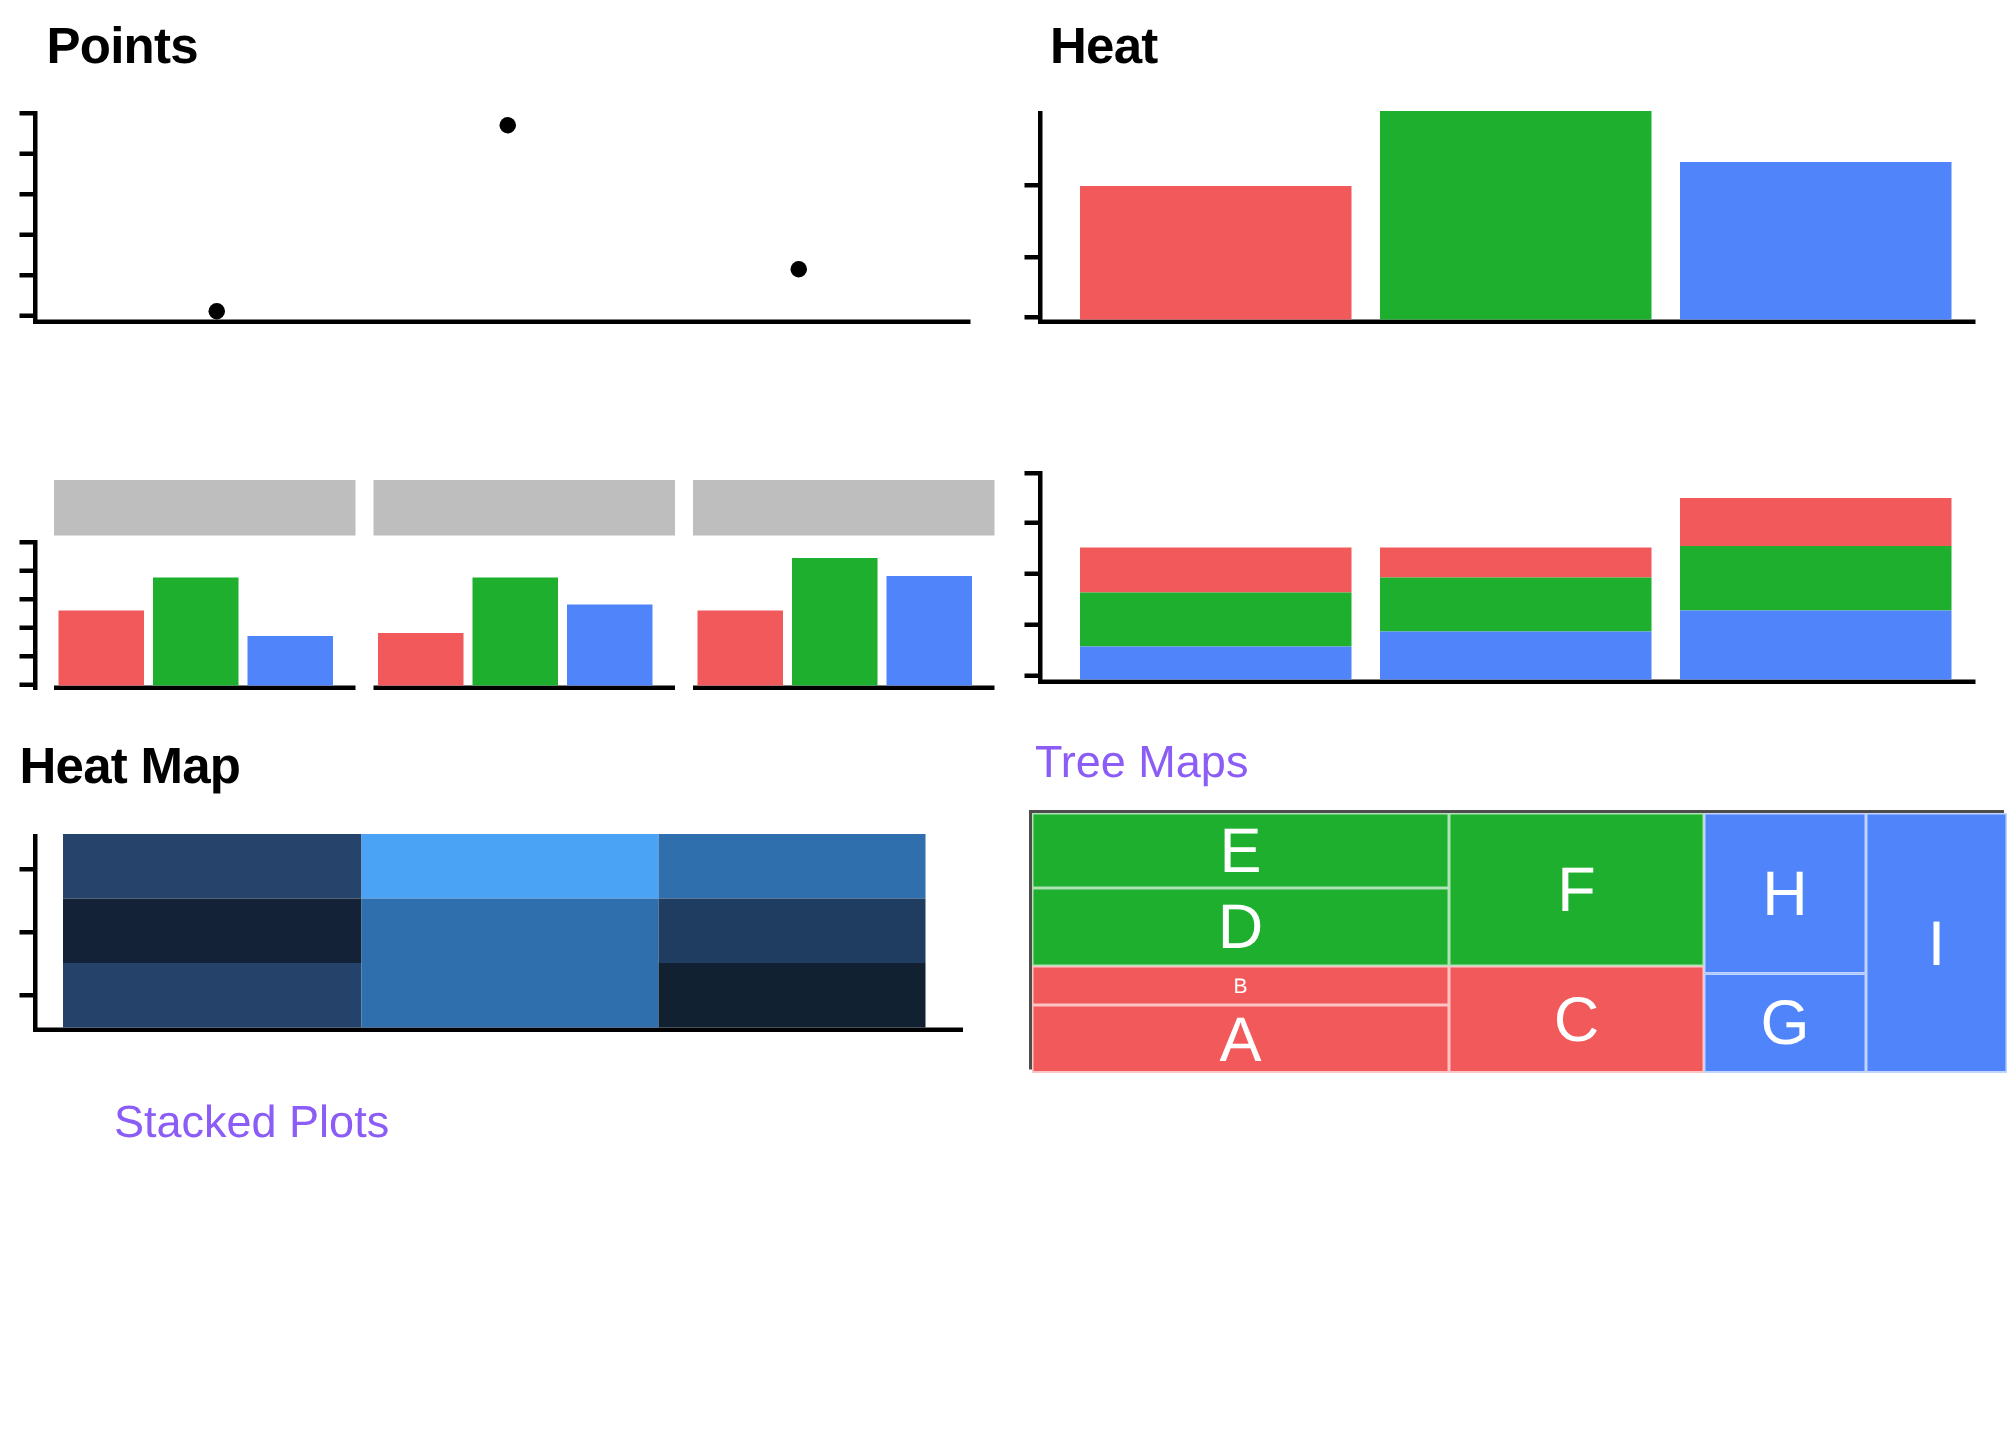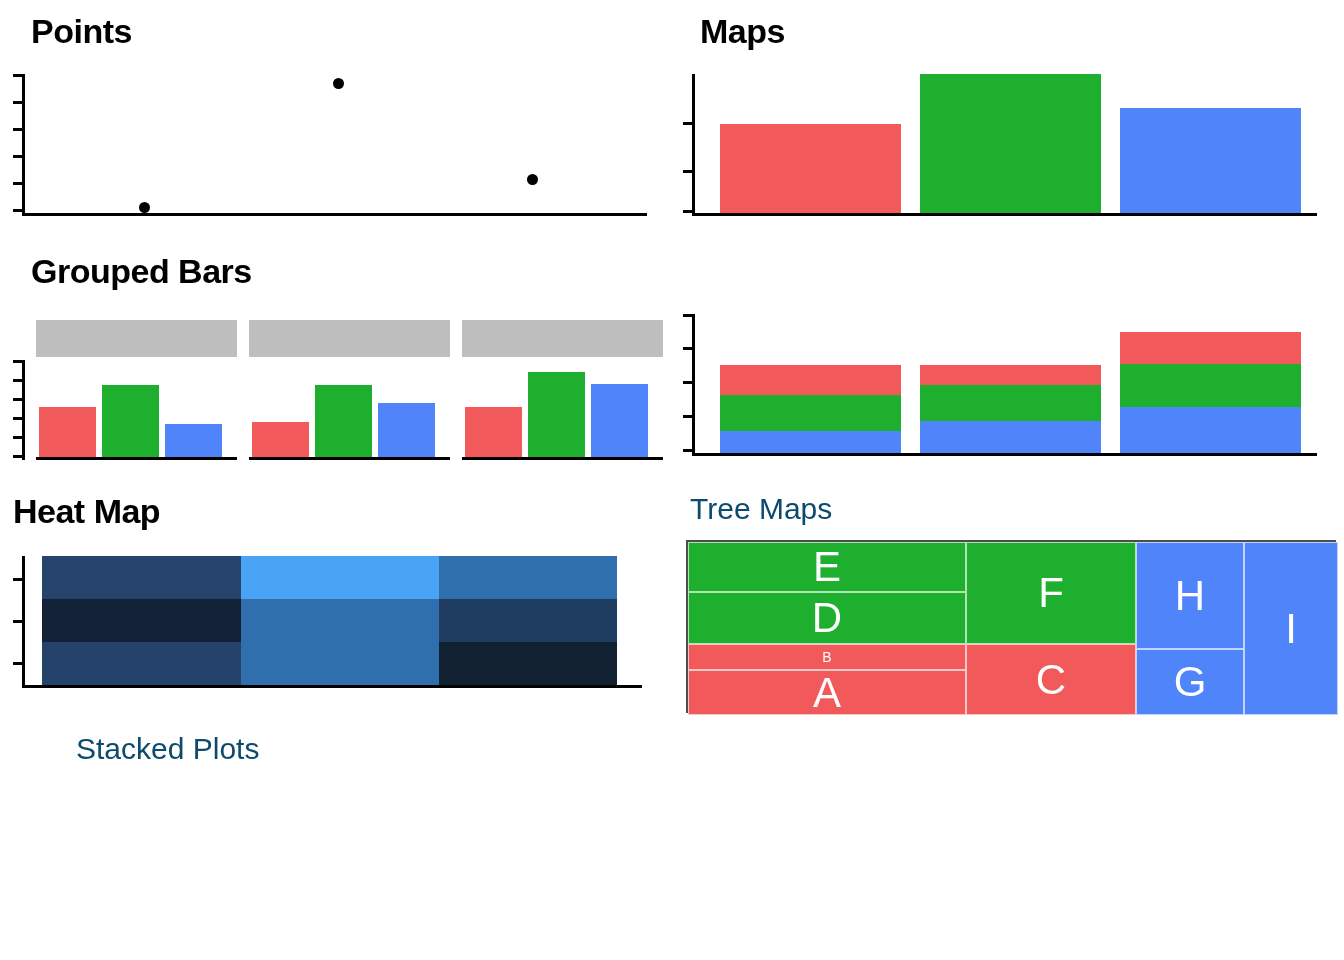--- a/index.html
+++ b/index.html
@@ -1,20 +1,20 @@
 <!DOCTYPE html>
 <html><head>
 <meta charset="utf-8">
 <style>
   html,body{margin:0;padding:0;background:#ffffff;}
   body{width:1344px;height:960px;font-family:"Liberation Sans",sans-serif;color:#000;overflow:hidden;}
   .page{position:relative;width:1344px;height:960px;}
   .panel{position:absolute;}
   .title-bold{font-weight:bold;font-size:34px;line-height:1;letter-spacing:-0.5px;color:#000;}
-  .title-plain{font-weight:normal;font-size:30px;line-height:1;color:#0c4a6e;}
+  .title-plain{font-weight:normal;font-size:30px;line-height:1;color:#8b5cf6;}
 
   
   .axis-line{position:absolute;background:#000;}
   .tick{position:absolute;background:#000;height:3px;width:9px;left:-9px;}
   .bar{position:absolute;}
   .dot{position:absolute;width:11px;height:11px;border-radius:50%;background:#000;}
 
   
   .strip{position:absolute;background:#bebebe;}
 
@@ -44,35 +44,34 @@
       <div class="tick" style="top:81px;"></div>
       <div class="tick" style="top:108px;"></div>
       <div class="tick" style="top:135px;"></div>
       <div class="dot" style="left:117px;top:128px;"></div>
       <div class="dot" style="left:311px;top:4px;"></div>
       <div class="dot" style="left:505px;top:100px;"></div>
     </div>
   </div>
 
   <div class="panel" style="left:672px;top:0;width:672px;height:240px;">
-    <div class="title-bold" style="position:absolute;left:28px;top:14px;">Maps</div>
+    <div class="title-bold" style="position:absolute;left:28px;top:14px;">Heat</div>
     <div style="position:absolute;left:20px;top:74px;width:625px;height:142px;">
       <div class="axis-line" style="left:0;top:0;width:3px;height:142px;"></div>
       <div class="axis-line" style="left:0;bottom:0;width:625px;height:3px;"></div>
       <div class="tick" style="top:48px;"></div>
       <div class="tick" style="top:96px;"></div>
       <div class="tick" style="top:136px;"></div>
       <div class="bar" style="left:28px;bottom:3px;width:181px;height:89px;background:#F1595B;"></div>
       <div class="bar" style="left:228px;bottom:3px;width:181px;height:139px;background:#1DAF2D;"></div>
       <div class="bar" style="left:428px;bottom:3px;width:181px;height:105px;background:#4F84FB;"></div>
     </div>
   </div>
 
   <div class="panel" style="left:0;top:240px;width:672px;height:240px;">
-    <div class="title-bold" style="position:absolute;left:31px;top:14px;">Grouped Bars</div>
 
     <div style="position:absolute;left:22px;top:80px;width:628px;height:140px;">
       <div class="axis-line" style="left:0;top:40px;width:3px;height:100px;"></div>
       <div class="tick" style="top:40px;"></div>
       <div class="tick" style="top:59px;"></div>
       <div class="tick" style="top:78px;"></div>
       <div class="tick" style="top:97px;"></div>
       <div class="tick" style="top:116px;"></div>
       <div class="tick" style="top:135px;"></div>
 

